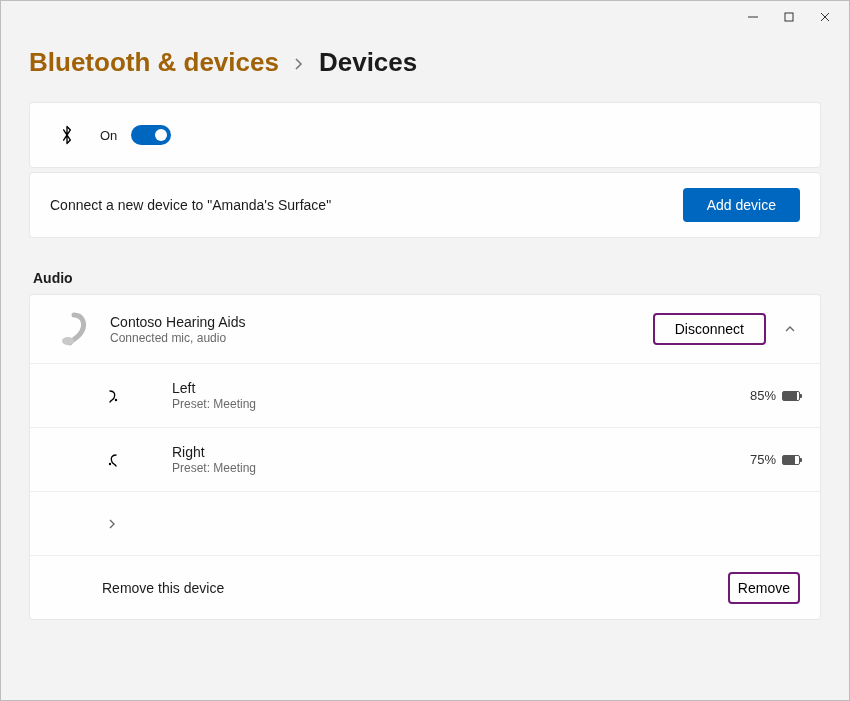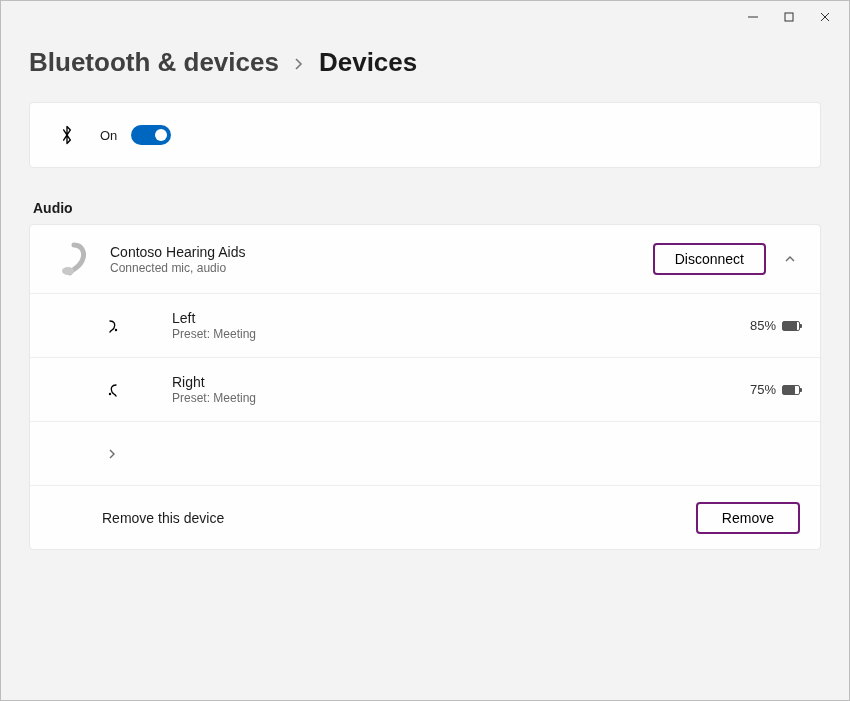--- a/index.html
+++ b/index.html
@@ -2,21 +2,21 @@
 <html><head>
   <meta charset="utf-8">
   <style>
     * { margin:0; padding:0; box-sizing:border-box; font-family:"Segoe UI",Arial,sans-serif; }
     body { background:#f3f3f3; width:850px; height:701px; overflow:hidden; border:1px solid #bdbdbd; }
     .titlebar { height:32px; display:flex; justify-content:flex-end; align-items:center; padding-right:6px; }
     .win-btn { width:36px; height:28px; display:flex; align-items:center; justify-content:center; cursor:pointer; }
     .win-btn svg { width:10px; height:10px; }
     .content { padding:0 28px; }
     .breadcrumb { display:flex; align-items:baseline; gap:14px; margin-top:14px; margin-bottom:24px; }
-    .bc-parent { font-size:26px; font-weight:600; color:#404040; cursor:pointer; }
+    .bc-parent { font-size:26px; font-weight:600; color:#a16207; cursor:pointer; }
     .bc-sep { color:#888; }
     .bc-current { font-size:26px; font-weight:700; color:#1b1b1b; }
     .card { background:#fefefe; border:1px solid #e8e8e8; border-radius:4px; margin-bottom:4px; }
     .row { display:flex; align-items:center; padding:14px 20px; gap:16px; min-height:64px;}
     .row + .row { border-top:1px solid #eee;gap:48px; }
     .ico-slot { width:34px; display:flex; align-items:center; justify-content:center; flex-shrink:0;}
     .txtcol { flex:1; min-width:0; }
     .primary { font-size:14px; color:#1b1b1b; }
     .secondary { font-size:12px; color:#6a6a6a; margin-top:1px;}
     .right-group { display:flex; align-items:center; gap:14px; }
@@ -77,20 +77,28 @@
       </div>
       <div class="right-group">
         <span class="on-label">On</span>
         <div class="toggle">
             <div class="knob"></div>
           </div>
       </div>
     </div>
   </div>
 
+  <div class="card">
+    <div class="row">
+      <div class="txtcol">
+        <div class="primary">Connect a new device to "Amanda's Surface"</div>
+      </div>
+      <button class="btn-primary">Add device</button>
+    </div>
+  </div>
 
   <div class="section-label">Audio</div>
 
   <div class="card card-list">
 
     <div class="row">
       <div class="ico-slot" style="width:44px">
         <svg class="hearing-svg" viewBox="0 0 40 40">
             <path d="M22 6 C30 6 34 14 30 22 C26 30 20 30 18 34" fill="none" stroke="#b8b8b8" stroke-width="5" stroke-linecap="round"></path>
             <ellipse cx="16" cy="32" rx="6" ry="4" fill="#c8c8c8"></ellipse>
@@ -153,17 +161,17 @@
           <svg width="12" height="12" viewBox="0 0 12 12">
             <polyline points="4,2 8,6 4,10" fill="none" stroke="#6a6a6a" stroke-width="1.4"></polyline>
           </svg>
         </div>
     </div>
 
     <div class="row subrow">
       <div class="txtcol">
         <div class="primary">Remove this device</div>
       </div>
-      <button class="btn-secondary" style="padding:6px 24px">Remove</button>
+      <button class="btn-secondary" style="padding:6px 8px">Remove</button>
     </div>
 
   </div>
 </div>
 
 </body></html>

